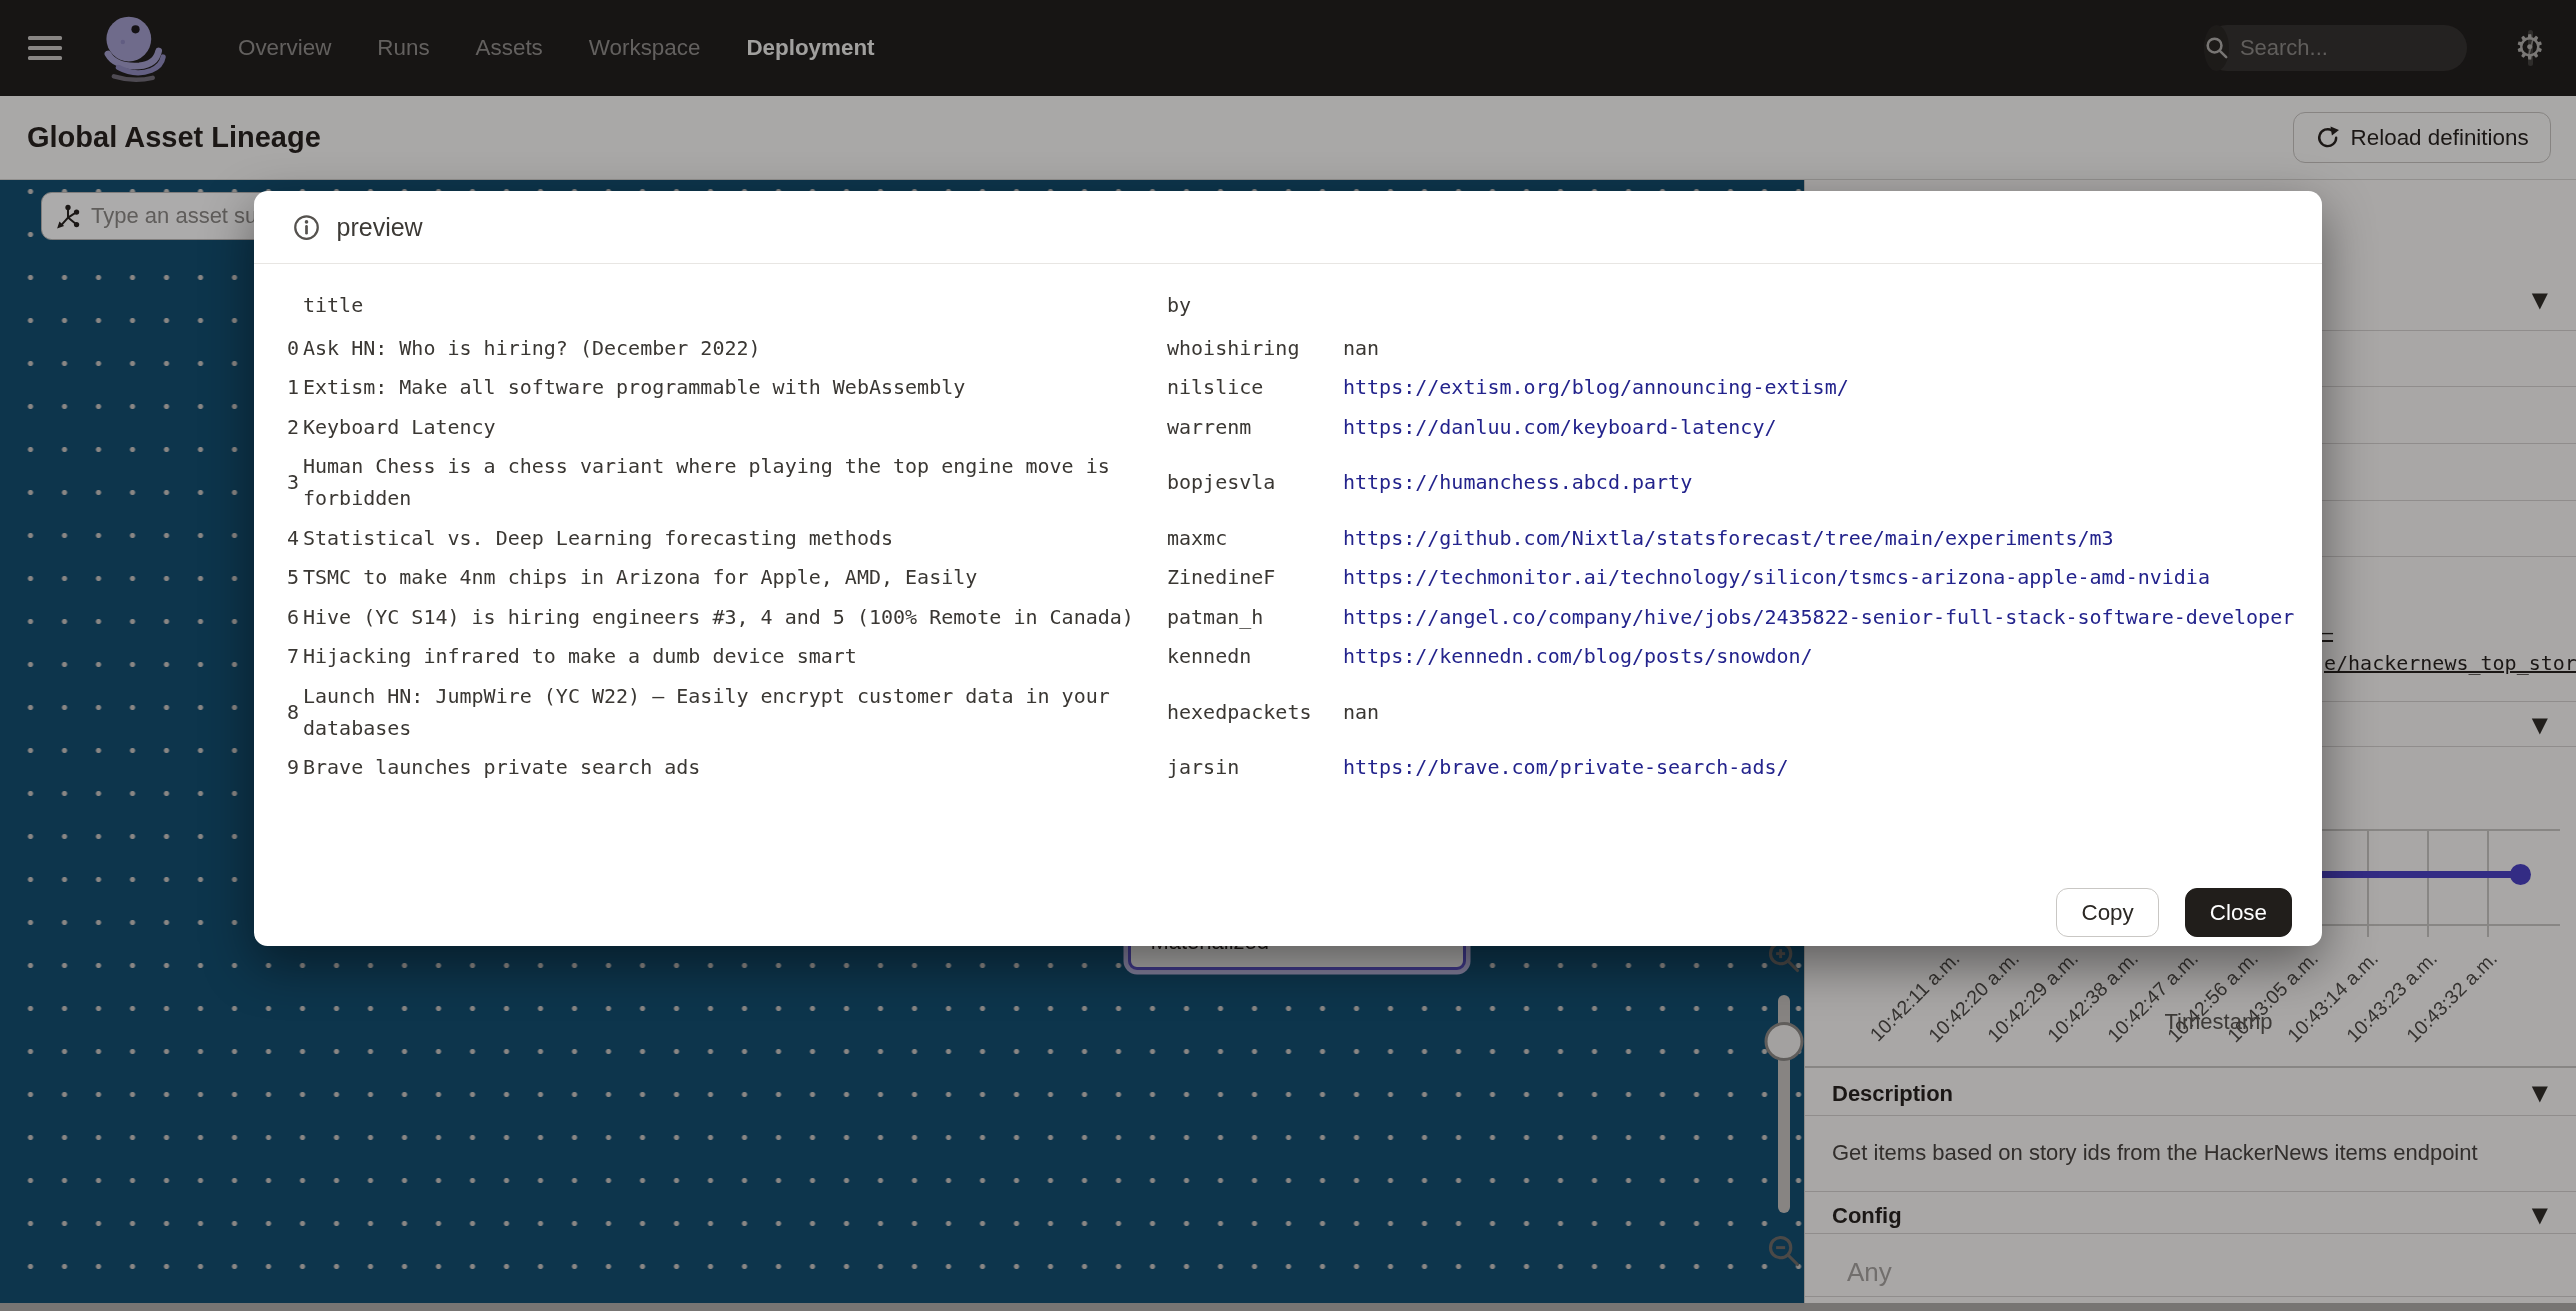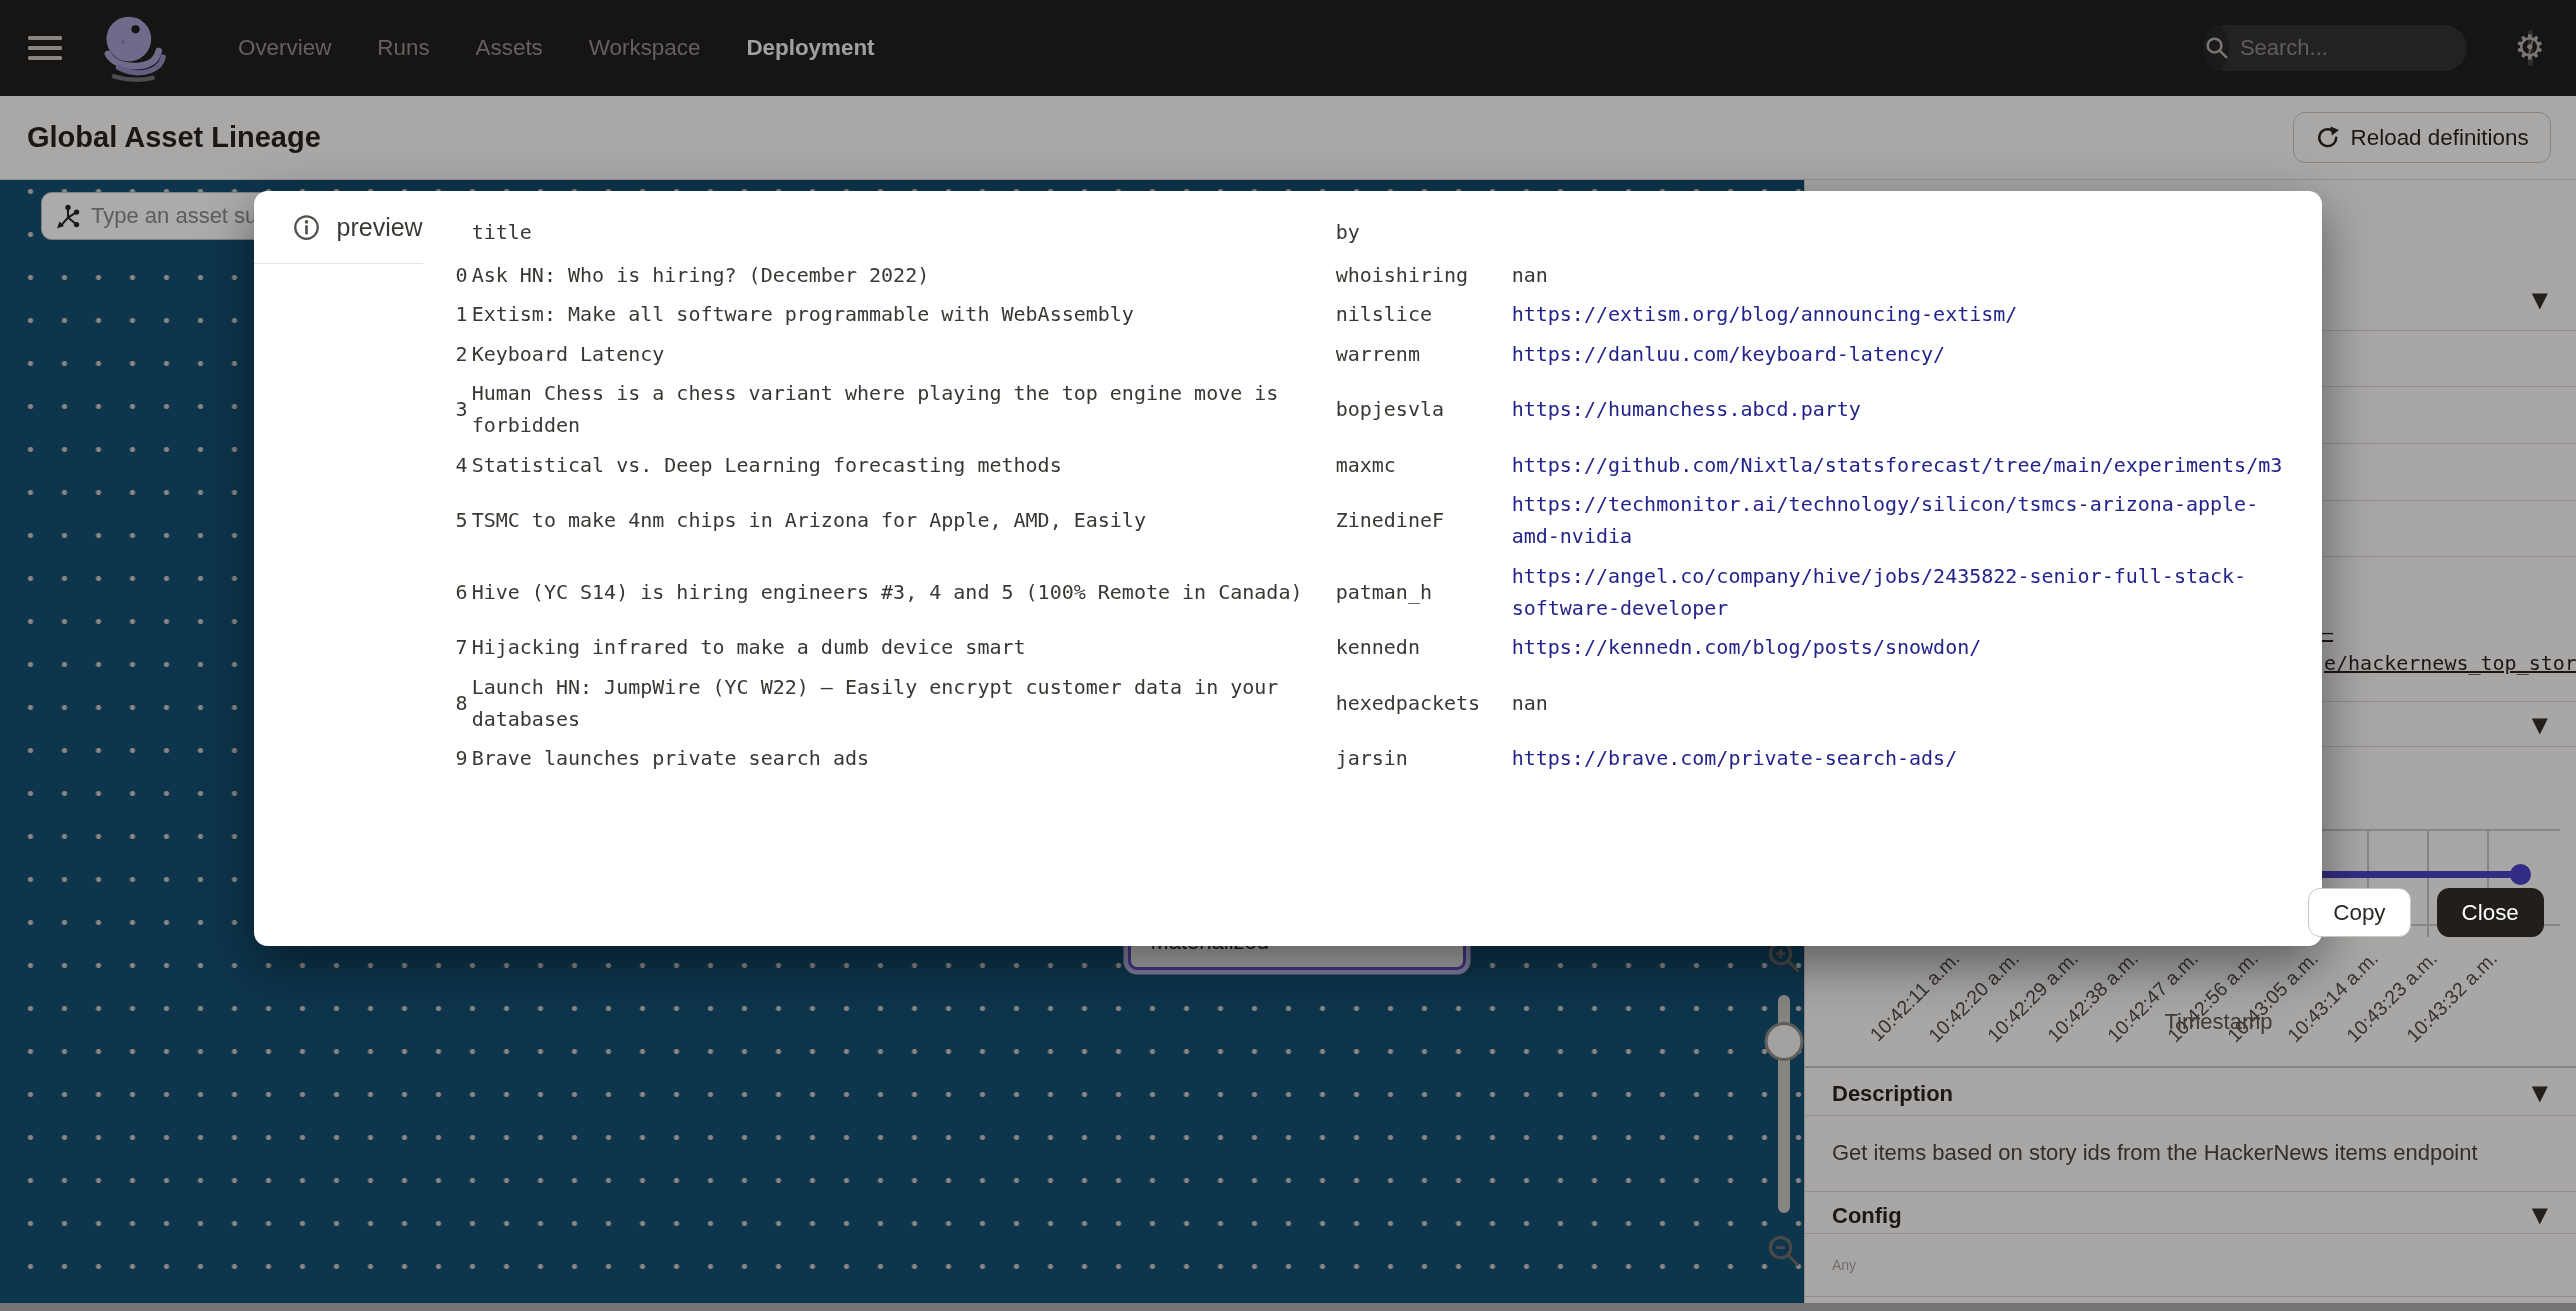--- a/index.html
+++ b/index.html
@@ -67,29 +67,29 @@
   .sp-link { position:absolute; font-size:20px; color:#211d1a; text-decoration:underline; white-space:nowrap; cursor:pointer; }
   .gridh { position:absolute; height:1.5px; background:#c8c6c3; }
   .gridv { position:absolute; width:1.5px; background:#c8c6c3; }
   .chartline { position:absolute; height:6.7px; background:#453cc3; border-radius:3px; }
   .chartdot { position:absolute; width:21px; height:21px; border-radius:50%; background:#453cc3; }
   .tick { position:absolute; font-size:19.4px; color:#4a4743; white-space:nowrap;
           transform:rotate(-45deg); transform-origin:100% 0; text-align:right; }
   .axistitle { position:absolute; font-size:22px; color:#55524e; text-align:center; width:539px; }
   .sp-h { position:absolute; left:27px; font-size:22px; font-weight:700; color:#211d1a; }
   .sp-body { position:absolute; left:27px; font-size:22px; color:#44403c; }
-  .sp-any { position:absolute; left:27px; font-size:14px; color:#a5a29f; }
+  .sp-any { position:absolute; left:42px; font-size:26px; color:#a5a29f; }
 
   .bottomstrip { position:absolute; left:0; bottom:0; width:100%; height:9px; background:#aeaca9; z-index:2; }
 
   
   .overlay { position:absolute; left:0; top:0; width:100%; height:100%; background:rgba(16,14,13,0.35); z-index:10; }
   .modal { position:absolute; left:254px; top:191px; width:2068px; height:755px; background:#ffffff;
            border-radius:13.5px; box-shadow:0 18px 52px rgba(0,0,0,0.45); z-index:20;
-           display:flex; flex-direction:row; }
+           display:flex; flex-direction:column; }
   .modalhead { height:73px; display:flex; align-items:center; padding-left:39px; gap:16.5px;
                border-bottom:1.5px solid #e8e6e3; }
   .modaltitle { font-size:25px; color:#3d3a36; font-weight:500; }
   .mtable { padding:25.4px 26px 0 9px; font-family:"DejaVu Sans Mono", monospace; font-size:20px; }
   .trow { display:grid; grid-template-columns:36px 860px 172px 1fr; column-gap:4px;
           align-items:center; line-height:32px; margin-bottom:7.5px; }
   .c-idx { text-align:right; color:#3a3733; }
   .c-title { color:#3a3733; }
   .c-by { color:#3a3733; }
   .c-url.link { color:#23238c; cursor:pointer; }

